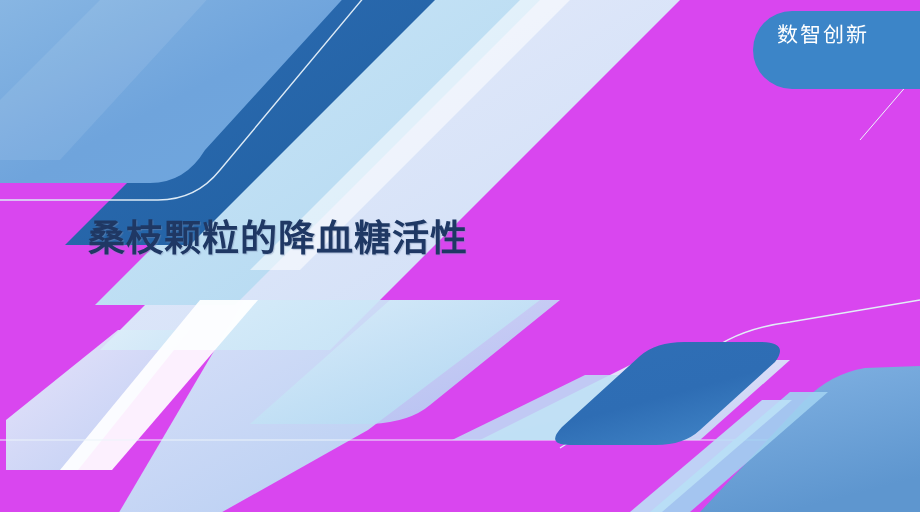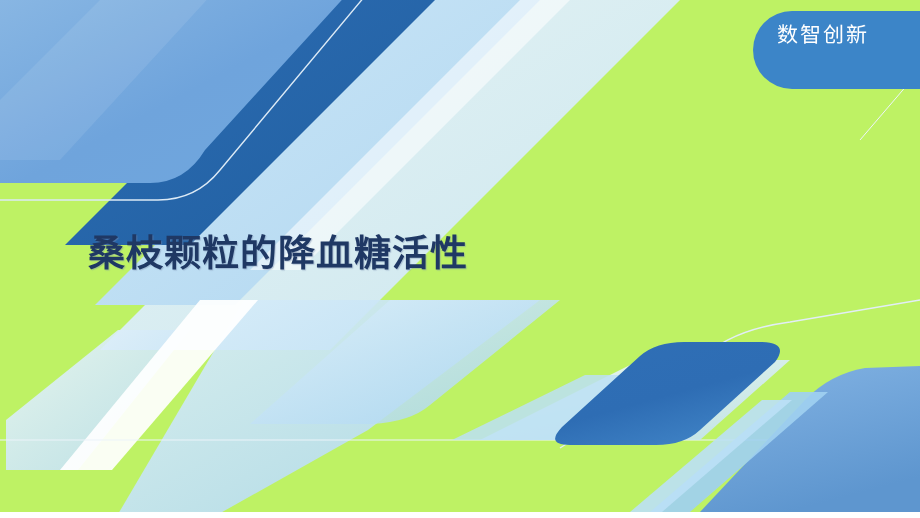--- a/index.html
+++ b/index.html
@@ -10,21 +10,21 @@
   }
   body {
     font-family: "Liberation Sans", "DejaVu Sans", sans-serif;
   }
 
   #slide {
     position: relative;
     width: 920px;
     height: 518px;
     overflow: hidden;
-    background: #bef264;
+    background: #d946ef;
   }
 
   
   #deco {
     position: absolute;
     left: 0;
     top: 0;
     width: 920px;
     height: 518px;
     display: block;
@@ -51,21 +51,21 @@
     line-height: 30px;
     letter-spacing: 2px;
     font-family: "Liberation Sans", "DejaVu Sans", sans-serif;
     white-space: nowrap;
   }
 
   
   #title {
     position: absolute;
     left: 88px;
-    top: 231px;
+    top: 216px;
     z-index: 5;
     color: #1F3864;
     font-size: 37px;
     line-height: 46px;
     font-weight: bold;
     letter-spacing: 1px;
     white-space: nowrap;
     text-shadow: 1px 1px 1px rgba(120,140,175,0.45);
     font-family: "Liberation Sans", "DejaVu Sans", sans-serif;
   }

